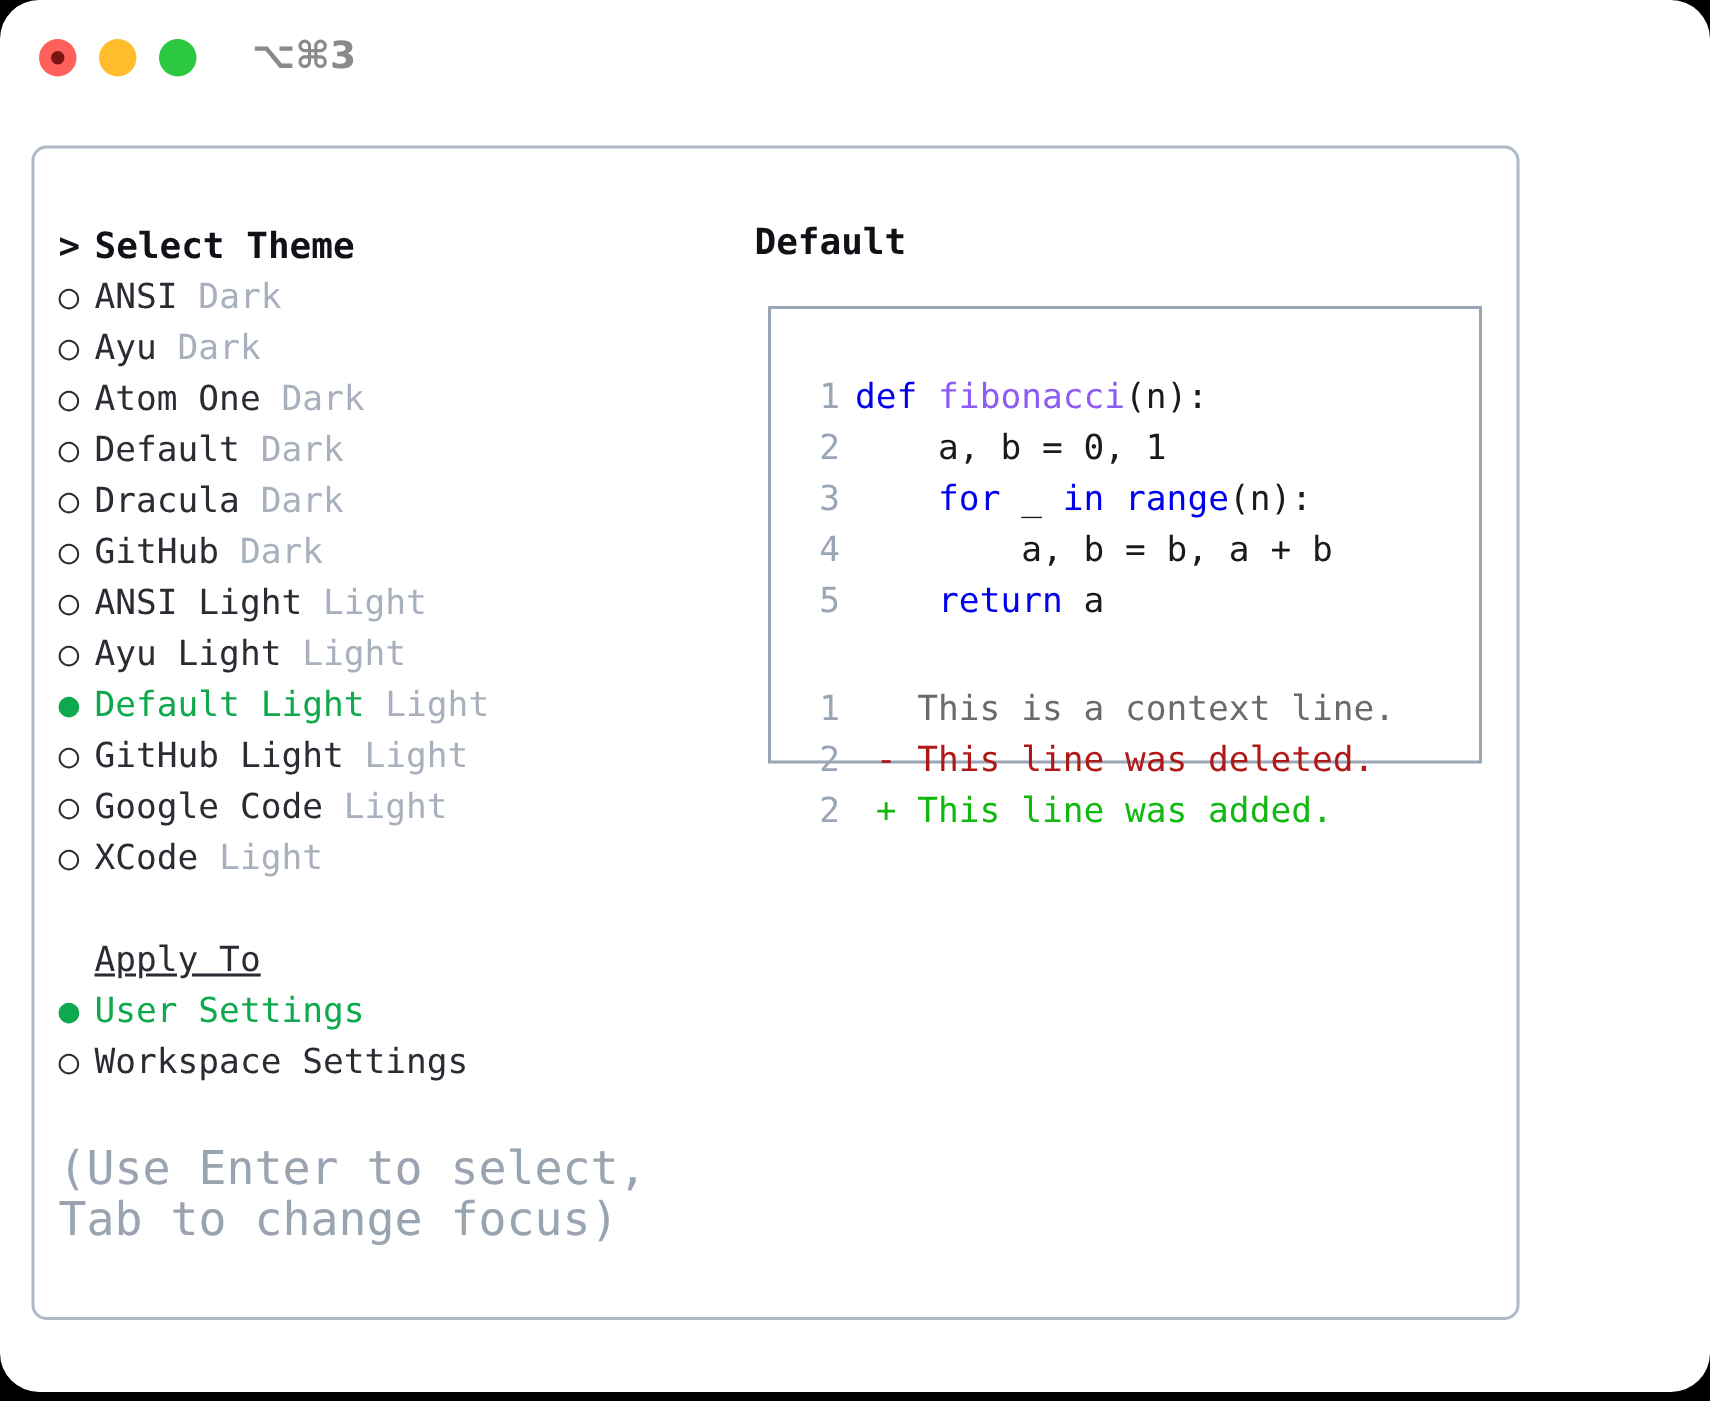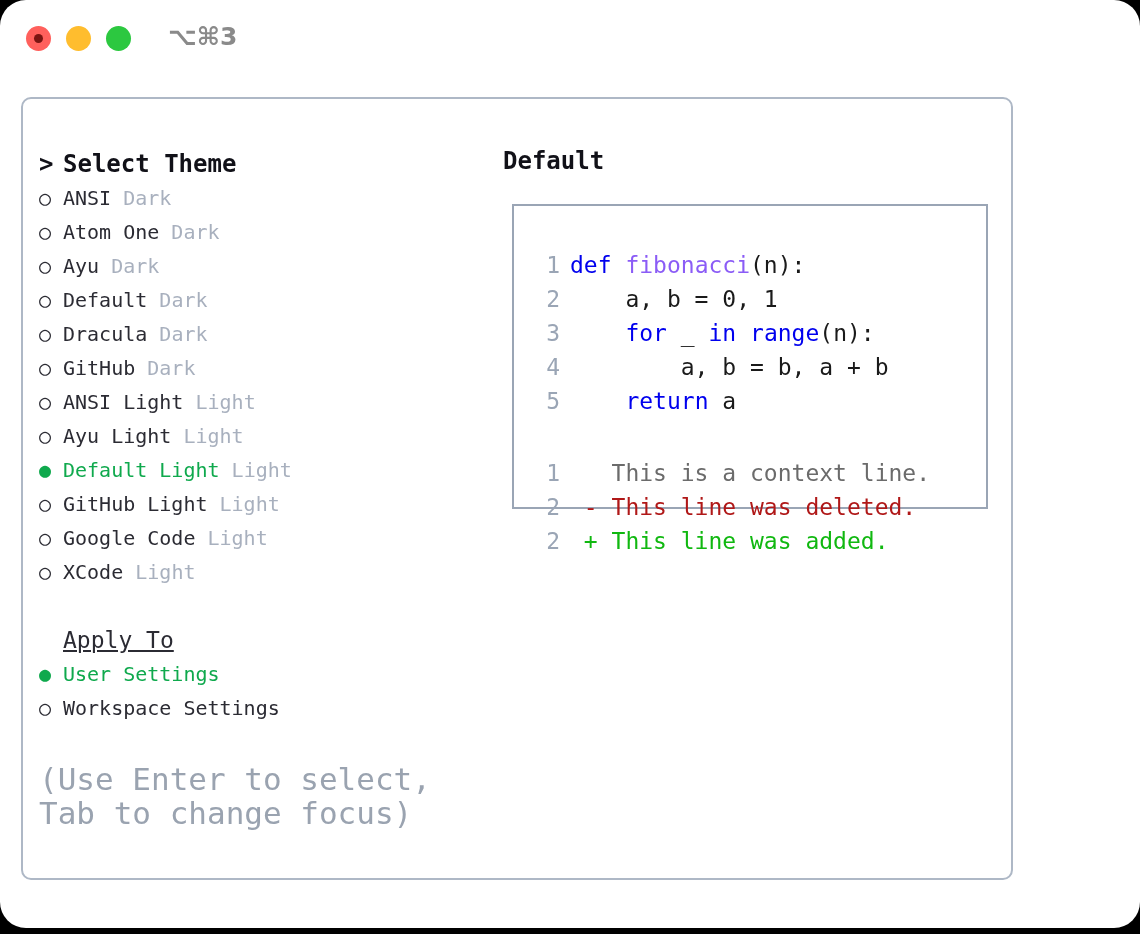--- a/index.html
+++ b/index.html
@@ -77,21 +77,21 @@
   
   #left-col {
     position: absolute;
     left: 16px;
     top: 48px;
     width: 440px;
   }
   .row {
     height: 34px;
     line-height: 34px;
-    font-size: 20px;
+    font-size: 23px;
     white-space: nowrap;
     color: #2b2b33;
   }
   .heading {
     font-weight: bold;
     color: #111118;
     font-size: 24px;
   }
   .marker {
     display: inline-block;
@@ -183,22 +183,22 @@
   </div>
 
   <div id="panel">
 
     <div id="left-col">
       <div class="row heading">
         <span class="marker">&gt;</span><span>Select Theme</span>
       </div>
       <div id="theme-rows">
           <div class="row"><span class="marker hollow">○</span><span>ANSI</span><span class="badge"> Dark</span></div>
+          <div class="row"><span class="marker hollow">○</span><span>Ayu</span><span class="badge"> Dark</span></div>
           <div class="row"><span class="marker hollow">○</span><span>Atom One</span><span class="badge"> Dark</span></div>
-          <div class="row"><span class="marker hollow">○</span><span>Ayu</span><span class="badge"> Dark</span></div>
           <div class="row"><span class="marker hollow">○</span><span>Default</span><span class="badge"> Dark</span></div>
           <div class="row"><span class="marker hollow">○</span><span>Dracula</span><span class="badge"> Dark</span></div>
           <div class="row"><span class="marker hollow">○</span><span>GitHub</span><span class="badge"> Dark</span></div>
           <div class="row"><span class="marker hollow">○</span><span>ANSI Light</span><span class="badge"> Light</span></div>
           <div class="row"><span class="marker hollow">○</span><span>Ayu Light</span><span class="badge"> Light</span></div>
           <div class="row"><span class="marker filled">●</span><span class="label-sel">Default Light</span><span class="badge"> Light</span></div>
           <div class="row"><span class="marker hollow">○</span><span>GitHub Light</span><span class="badge"> Light</span></div>
           <div class="row"><span class="marker hollow">○</span><span>Google Code</span><span class="badge"> Light</span></div>
           <div class="row"><span class="marker hollow">○</span><span>XCode</span><span class="badge"> Light</span></div>
         </div>

